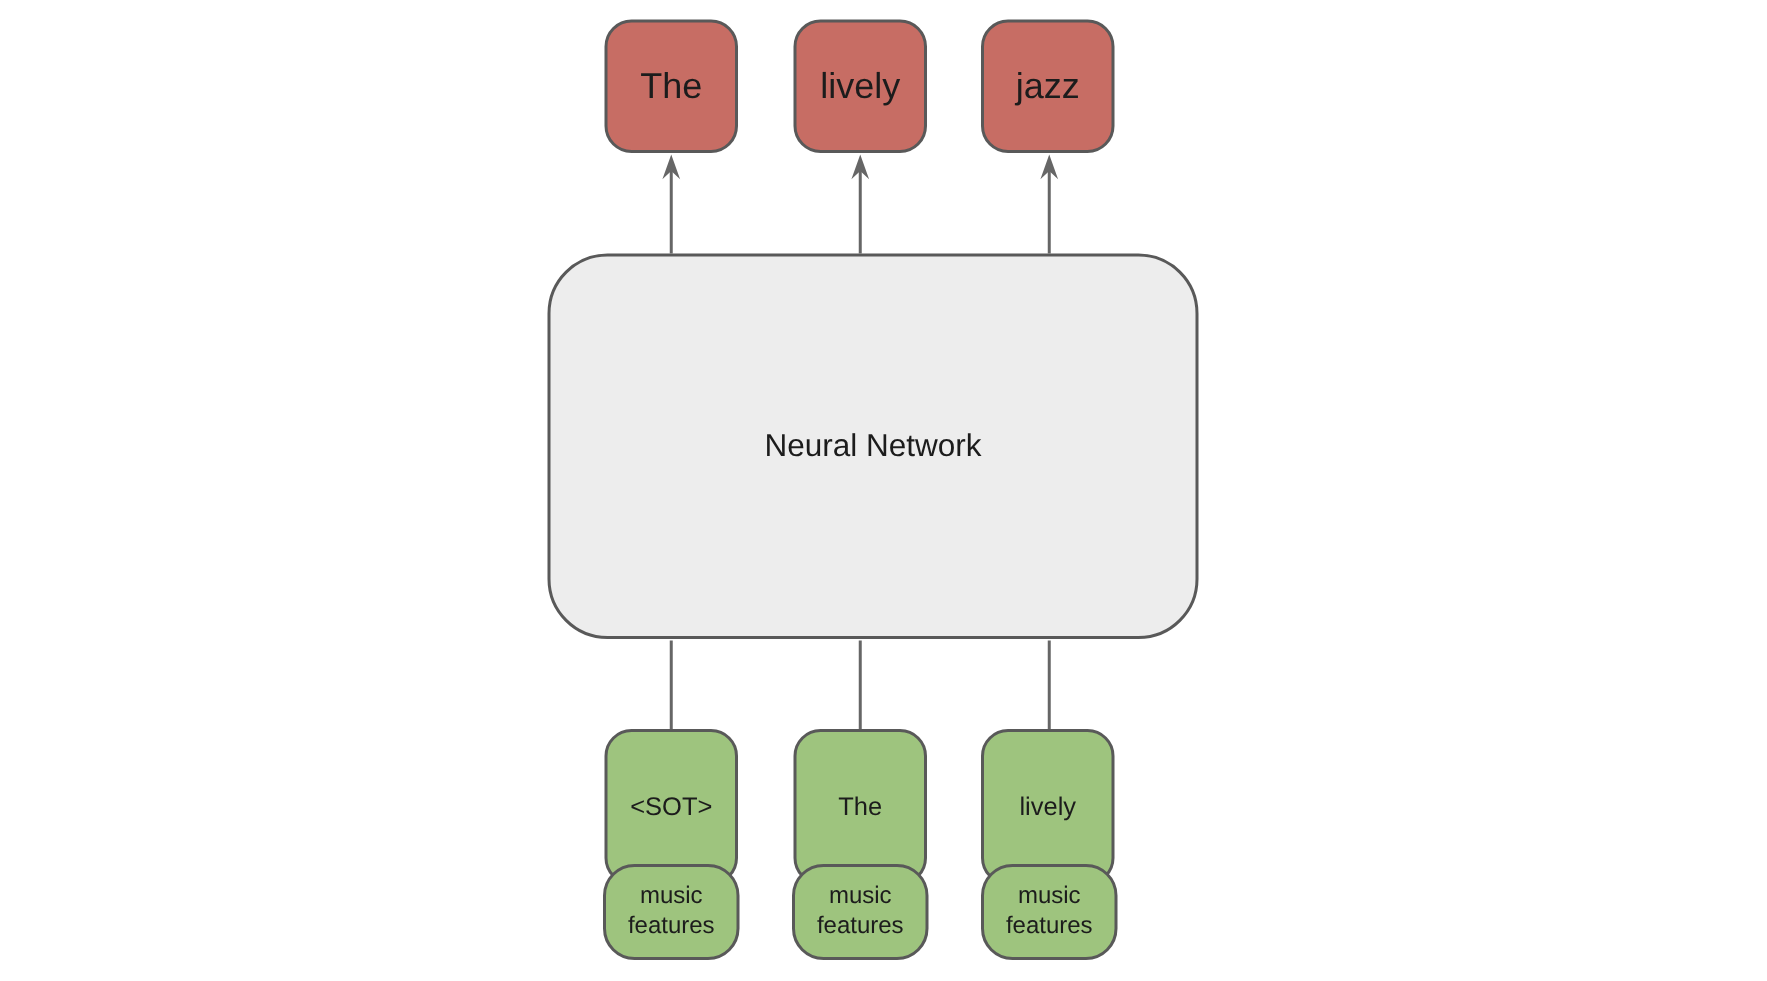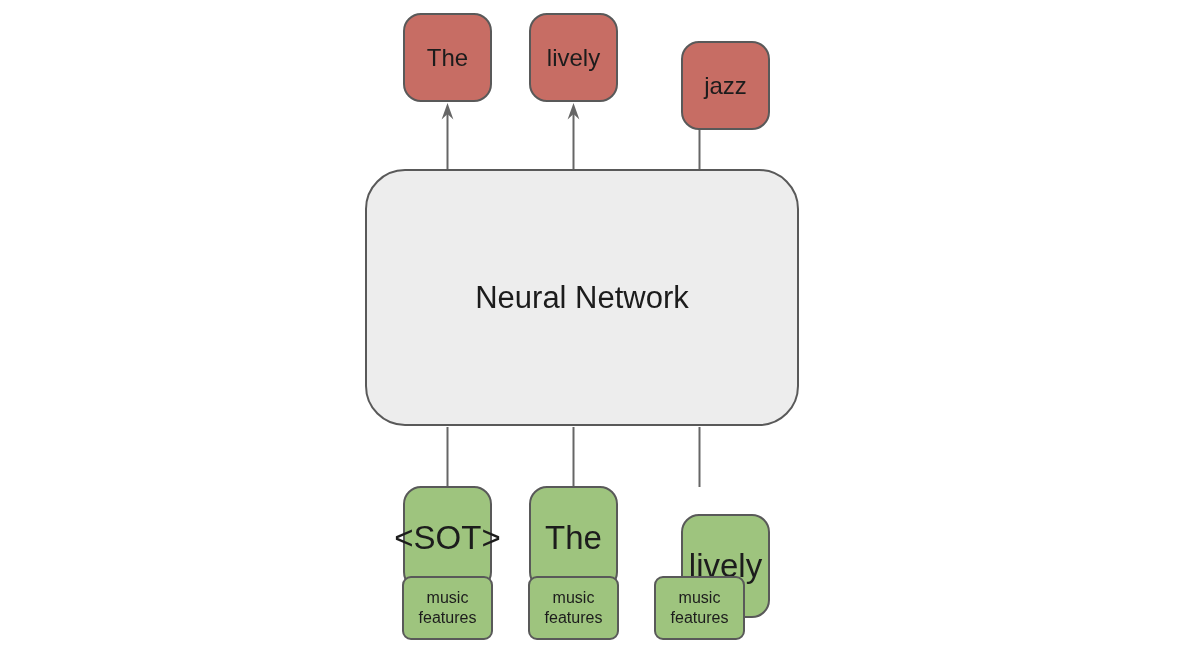--- a/index.html
+++ b/index.html
@@ -43,42 +43,42 @@
     top: 13px;
     border-radius: 18px;
     background: var(--output-fill);
     font-size: 24px;
   }
   .network-box {
     left: 365px; top: 169px;
     width: 434px; height: 257px;
     border-radius: 40px;
     background: var(--network-fill);
-    font-size: 31px;
+    font-size: 21px;
   }
   .token-box {
     width: 89px; height: 104px;
     top: 486px;
     border-radius: 18px;
     background: var(--input-fill);
-    font-size: 33px;
+    font-size: 17px;
   }
   .features-box {
     width: 91px; height: 64px;
     top: 576px;
-    border-radius: 9px;
+    border-radius: 21px;
     background: var(--input-fill);
     font-size: 16px;
     line-height: 1.25;
     padding: 4px;
     align-items: center;
   }
   .col1 { left: 403px; }
   .col2 { left: 529px; }
-  .col3 { left: 681px; margin-top: 28px; }
+  .col3 { left: 654px; }
   .fcol1 { left: 402px; }
   .fcol2 { left: 528px; }
   .fcol3 { left: 654px; }
 </style>
 </head>
 <body>
 
 <div class="canvas">
 
   <svg class="connectors" viewBox="0 0 1178 654" xmlns="http://www.w3.org/2000/svg">

